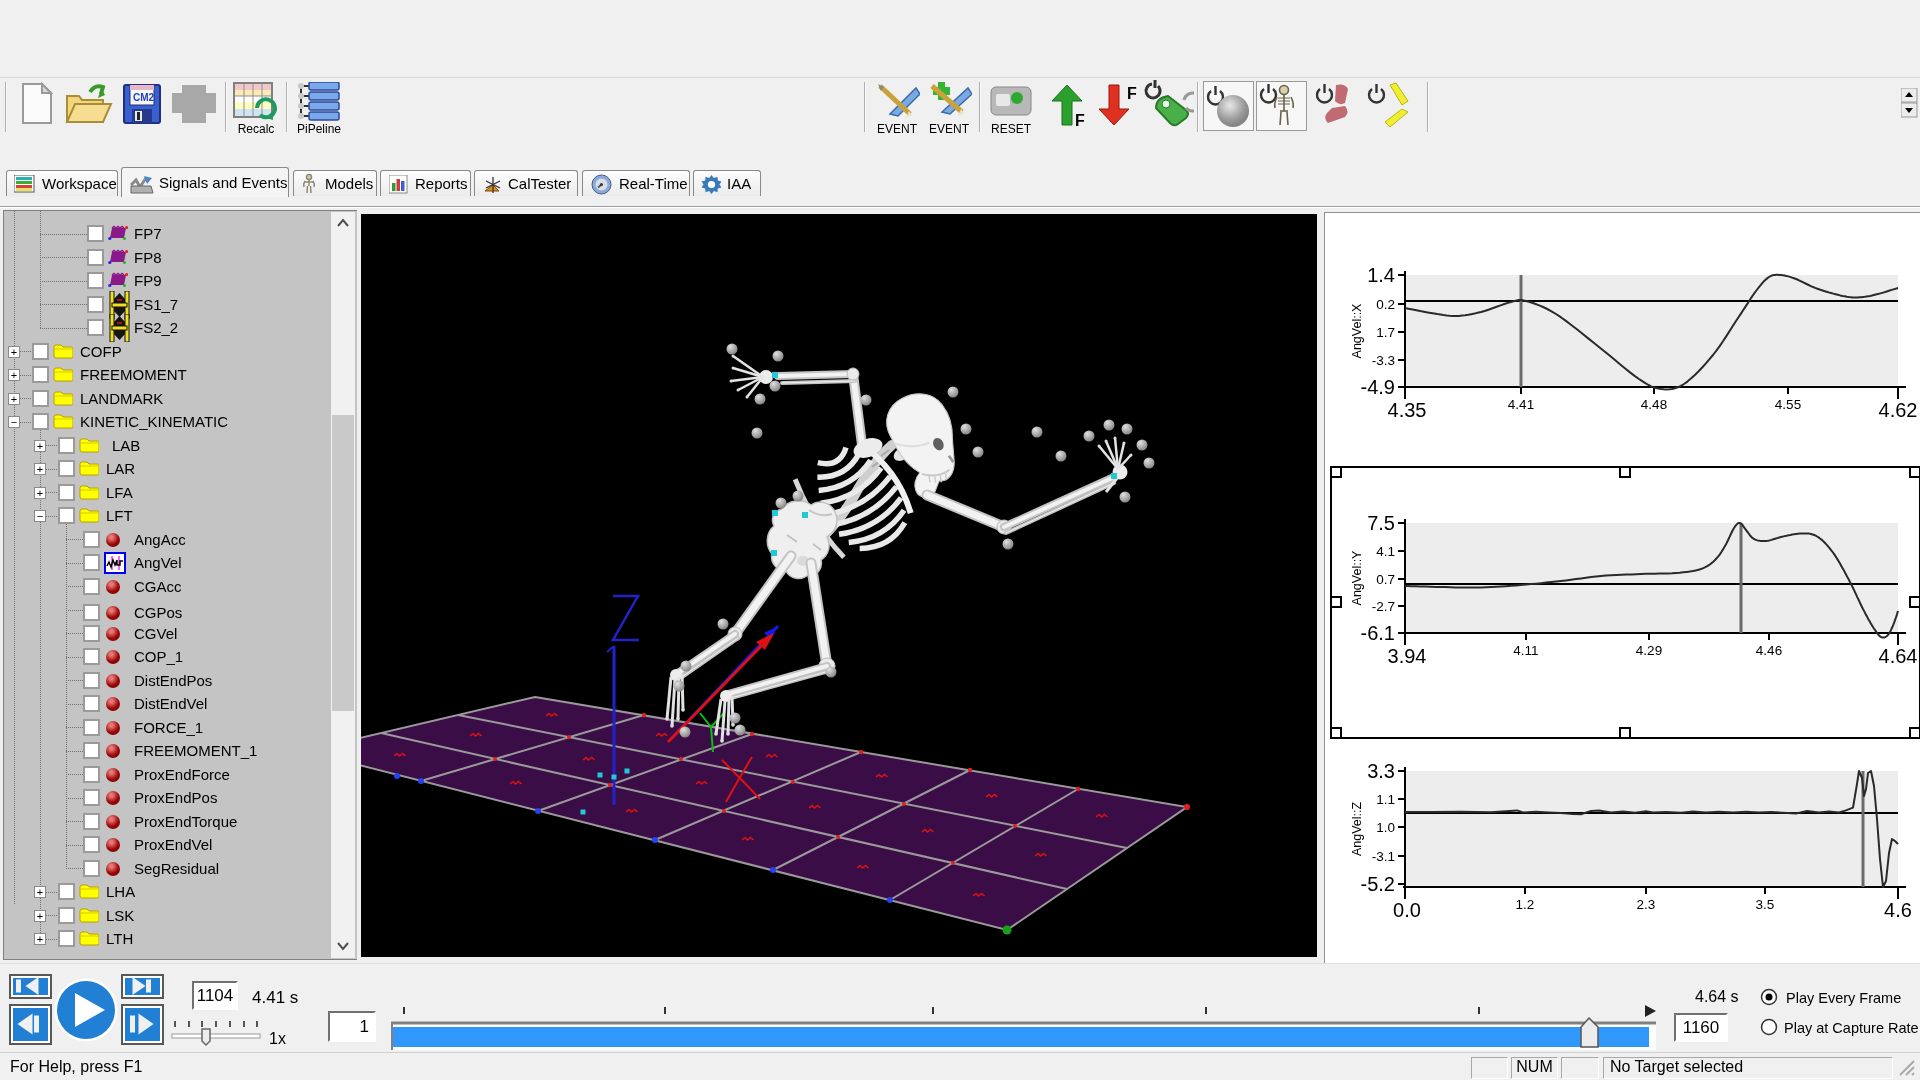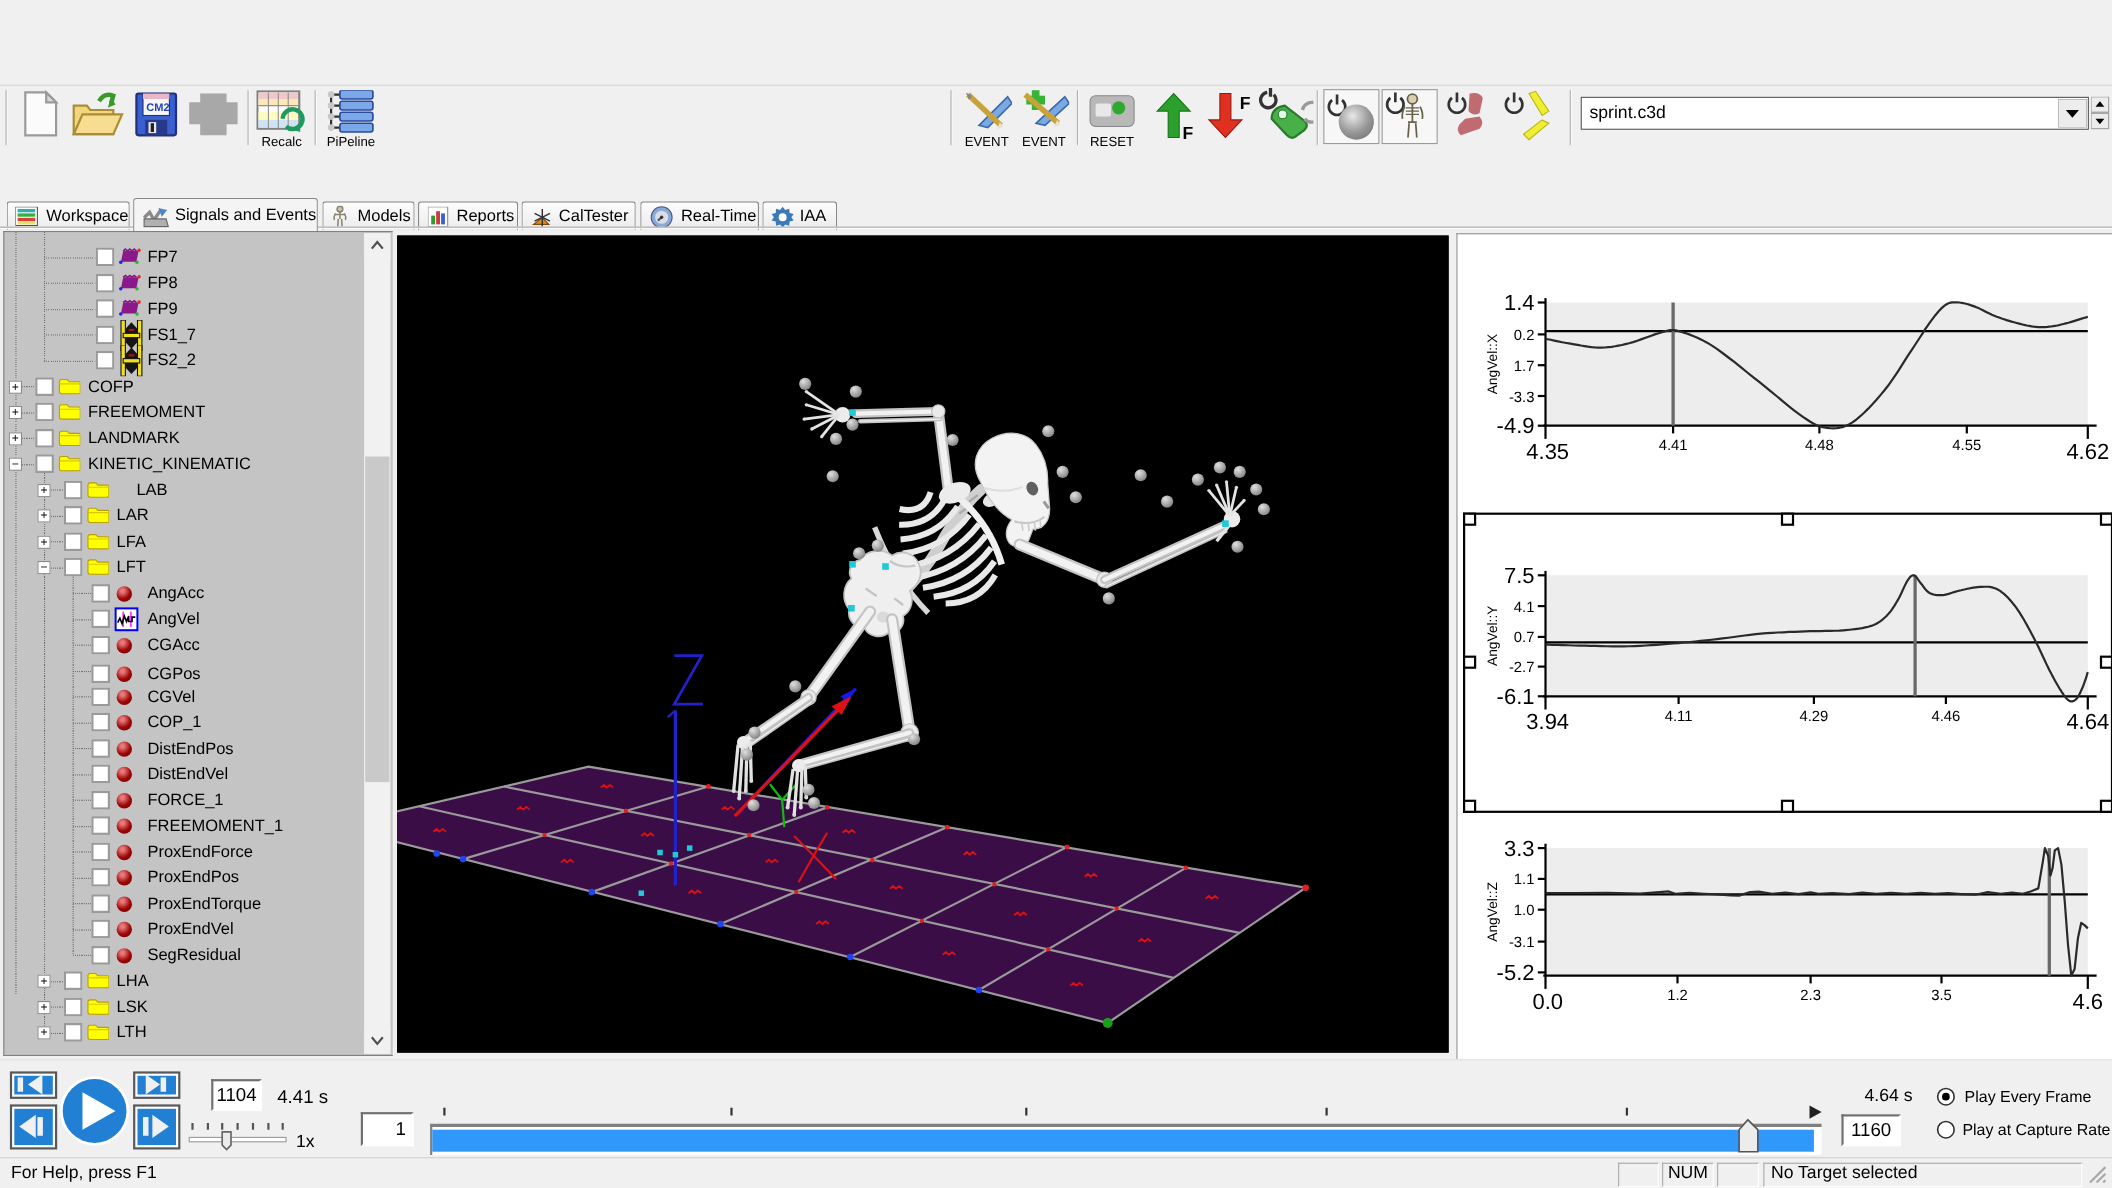--- a/index.html
+++ b/index.html
@@ -15,21 +15,21 @@
   #menubar span { position:absolute; top:6px; }
   
   #toolbar { left:0; top:77px; width:1920px; height:59px; background:#f0f0f0; border-top:1px solid #d8d8d8; }
   .tsep { position:absolute; top:4px; height:50px; width:2px; border-left:1px solid #b0b0b0; border-right:1px solid #fafafa; }
   .tlabel { position:absolute; font-size:12px; color:#000; text-align:center; }
   
   #queryrow { left:0; top:136px; width:1920px; height:40px; background:#f0f0f0; }
   #querycombo { left:8px; top:5px; width:426px; height:27px; background:#fff; border:1px solid #707070; }
   #querybtn { left:440px; top:5px; width:62px; height:28px; background:#f0f0f0; border:1px solid #707070; font-size:15px; text-align:center; line-height:26px; }
   
-  #tabrow { left:0; top:180px; width:1768px; height:31px; background:#f0f0f0; }
+  #tabrow { left:0; top:167px; width:1768px; height:31px; background:#f0f0f0; }
   .tab { position:absolute; top:3px; height:26px; background:linear-gradient(#fdfdfd,#ebebeb); border:1px solid #898989; border-bottom:none; border-radius:3px 3px 0 0; font-size:15px; color:#000; }
   .tab .lbl { position:absolute; top:4px; }
   .tab.sel { top:0; height:30px; background:#f4f4f4; z-index:5; }
   #tabline { left:0; top:206px; width:1920px; height:2px; background:#fff; border-top:1px solid #a0a0a0; }
   
   #treepane { left:3px; top:210px; width:354px; height:750px; background:#c4c4c4; border:1px solid #808080; border-right:none; }
   #treescroll { position:absolute; right:2px; top:1px; width:24px; height:746px; background:#f1f1f1; }
   #viewport { left:361px; top:214px; width:956px; height:743px; background:#000; }
   #graphpane { left:1324px; top:212px; width:596px; height:751px; background:#ffffff; border-left:1px solid #909090; border-top:1px solid #909090; }
   
@@ -208,27 +208,20 @@
     <svg class="abs" style="left:1364px;top:3px" width="51" height="50" viewBox="0 0 51 50">
       <g fill="none" stroke="#333" stroke-width="2.4">
           <path d="M8 8 a7.5 7.5 0 1 0 9 0"></path>
           <line x1="12.5" y1="3" x2="12.5" y2="12"></line>
         </g>
       <path d="M26 4 L32 2 L44 20 L38 24 Z" fill="#f0ee30" stroke="#b8b610"></path>
       <path d="M38 28 L44 31 L26 46 L21 41 Z" fill="#f0ee30" stroke="#b8b610"></path>
     </svg>
     <div class="tsep" style="left:1427px"></div>
 
-    <div class="abs" style="left:1437px;top:10px;width:462px;height:30px;background:#fff;border:1px solid #555">
-      <div class="abs" style="left:7px;top:5px;font-size:16px">sprint.c3d</div>
-      <svg class="abs" style="right:1px;top:1px" width="26" height="26">
-          <rect width="26" height="26" fill="#ececec" stroke="#999" stroke-width="1"></rect>
-          <path d="M7 10 L19 10 L13 17 Z" fill="#000"></path>
-        </svg>
-    </div>
     <svg class="abs" style="left:1901px;top:10px" width="17" height="30" viewBox="0 0 17 30">
       <rect x="0" y="0" width="16" height="14" fill="#ececec" stroke="#999"></rect>
       <rect x="0" y="15" width="16" height="14" fill="#ececec" stroke="#999"></rect>
       <path d="M4 9 L12 9 L8 4 Z" fill="#000"></path>
       <path d="M4 20 L12 20 L8 25 Z" fill="#000"></path>
     </svg>
   </div>
   <div class="abs" id="tabrow">
     <div class="tab" style="left:6px;width:112px">
       <svg class="abs" style="left:7px;top:4px" width="22" height="18" viewBox="0 0 22 18">
@@ -411,21 +404,21 @@
           <span class="txt" style="left:76px">KINETIC_KINEMATIC</span>
         </div>
 <div class="abs hdot" style="left:42px;top:234.2px;width:12px"></div>
 <div class="trow" style="top:222.5px;width:330px">
           <div class="exp" style="left:30px">+</div>
           <div class="cb" style="left:54px"></div>
           <svg class="abs folder" style="left:75px" width="20" height="15" viewBox="0 0 20 15">
             <path d="M1 3 Q1 1 3 1 L8 1 L10 3 L19 3 Q20 3 20 5 L20 13 Q20 14 18 14 L3 14 Q1 14 1 12 Z" fill="#ffff00" stroke="#b8a000" stroke-width="1"></path>
             <path d="M1 5 L20 5" stroke="#d8c800" stroke-width="1"></path>
           </svg>
-          <span class="txt" style="left:120px">LAB</span>
+          <span class="txt" style="left:108px">LAB</span>
         </div>
 <div class="abs hdot" style="left:42px;top:257.8px;width:12px"></div>
 <div class="trow" style="top:246.0px;width:330px">
           <div class="exp" style="left:30px">+</div>
           <div class="cb" style="left:54px"></div>
           <svg class="abs folder" style="left:75px" width="20" height="15" viewBox="0 0 20 15">
             <path d="M1 3 Q1 1 3 1 L8 1 L10 3 L19 3 Q20 3 20 5 L20 13 Q20 14 18 14 L3 14 Q1 14 1 12 Z" fill="#ffff00" stroke="#b8a000" stroke-width="1"></path>
             <path d="M1 5 L20 5" stroke="#d8c800" stroke-width="1"></path>
           </svg>
           <span class="txt" style="left:102px">LAR</span>

